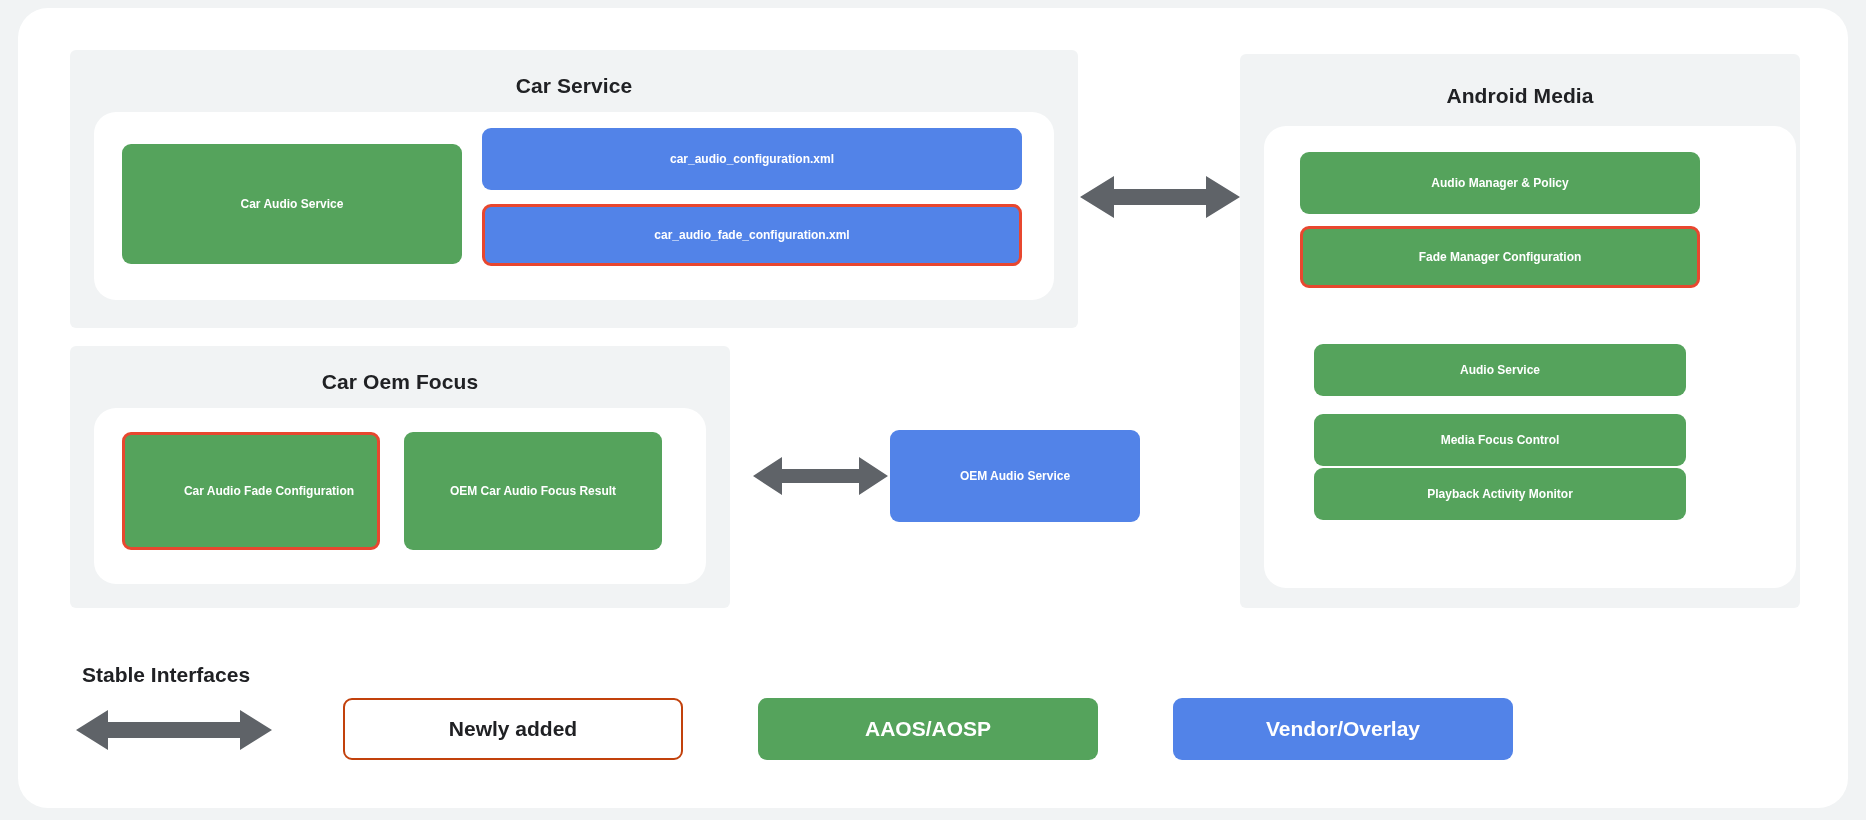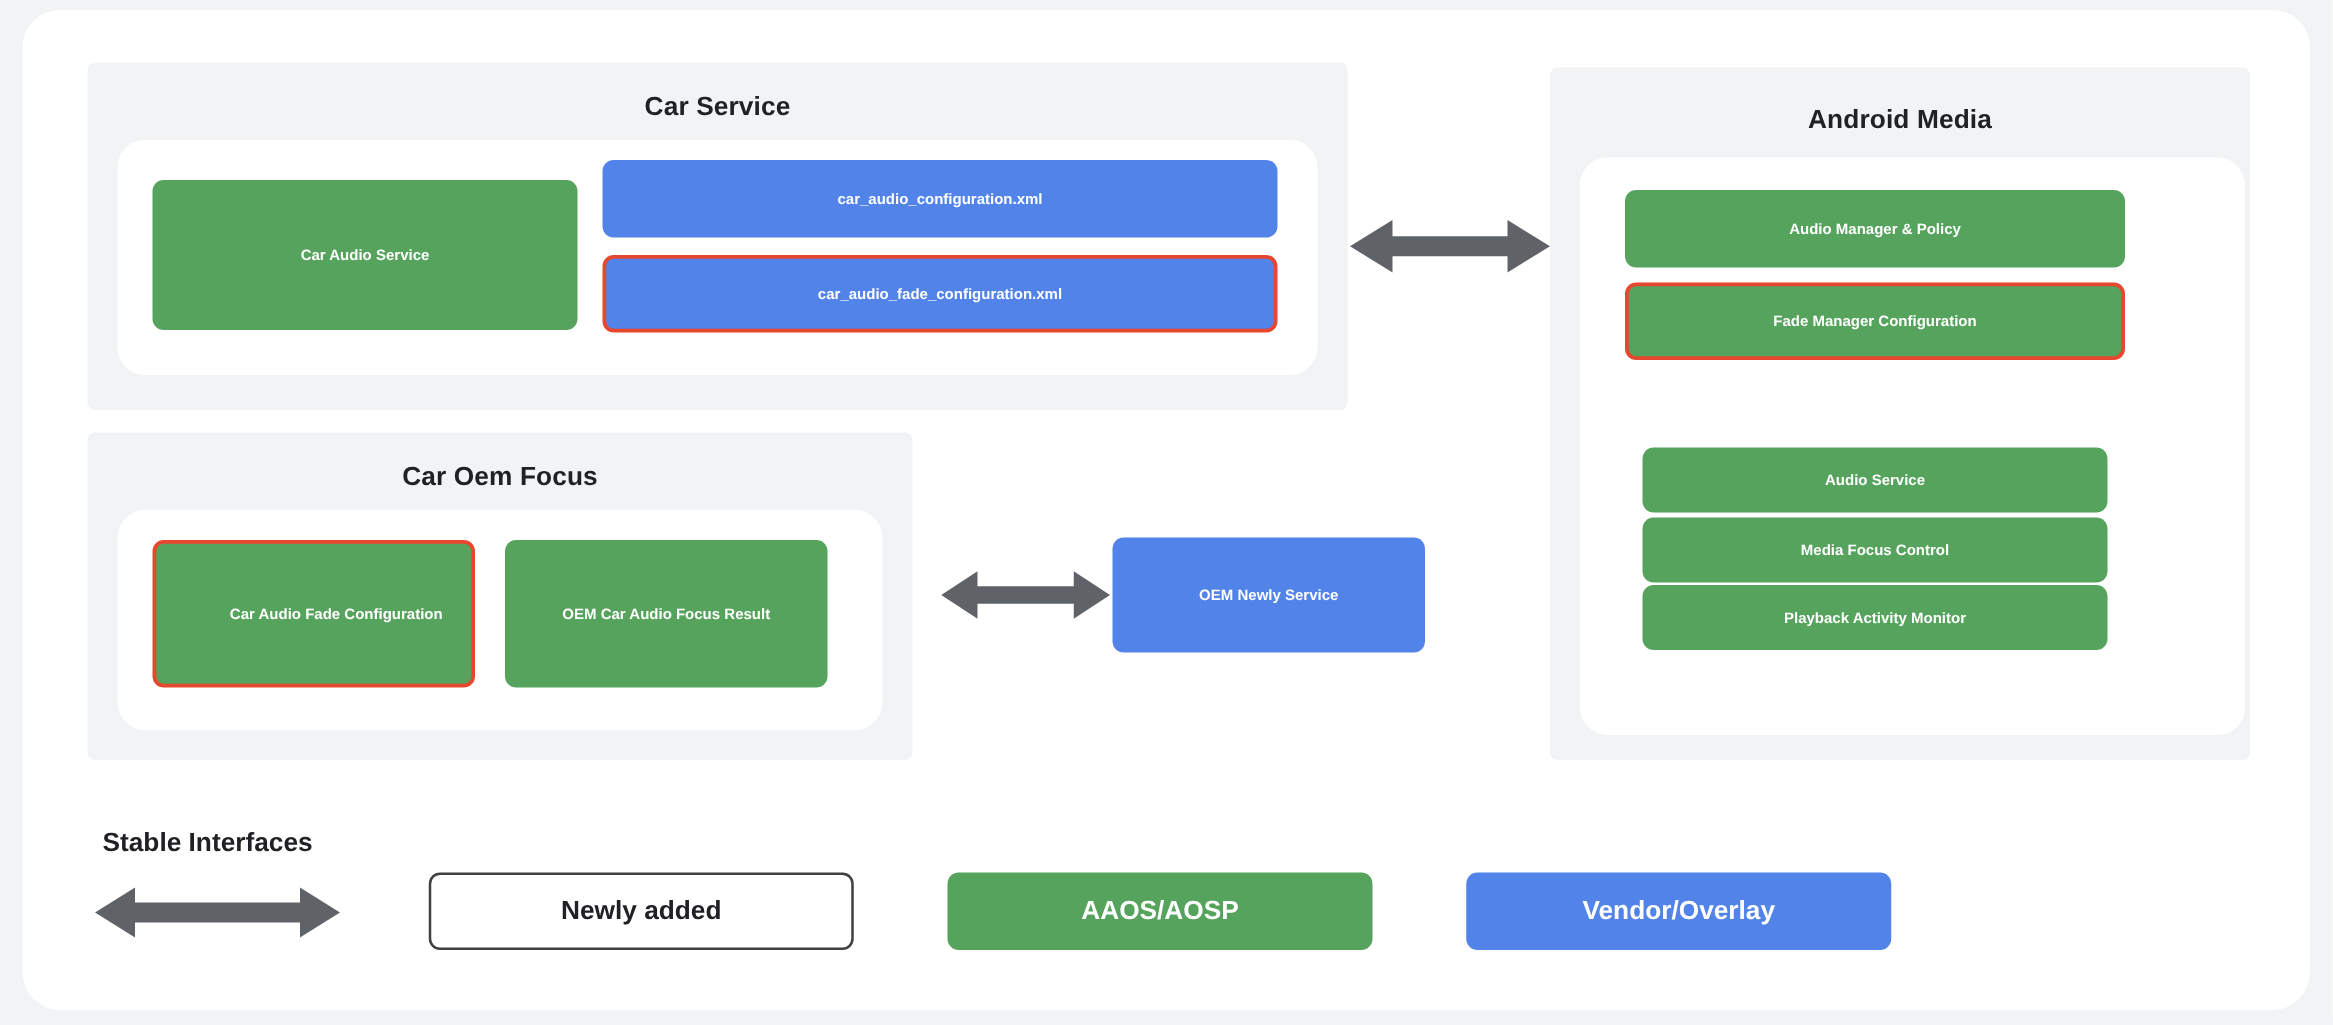--- a/index.html
+++ b/index.html
@@ -87,21 +87,21 @@
     display: flex;
     align-items: center;
     justify-content: center;
     border-radius: 9px;
     font-size: 21px;
     font-weight: 700;
     box-sizing: border-box;
   }
   #legend-new {
     background: #ffffff;
-    border: 2px solid #404040;
+    border: 2px solid #c2410c;
     color: #202124;
   }
   #legend-aaos { background: #55a35c; color: #ffffff; }
   #legend-vendor { background: #5283e8; color: #ffffff; }
 </style>
 </head>
 <body>
 
 <div id="page">
 
@@ -144,37 +144,37 @@
     <div class="inner" style="left:24px; top:72px; width:532px; height:462px;">
 
       <div class="node green" style="left:36px; top:26px; width:400px; height:62px;">
         <span>Audio Manager &amp; Policy</span>
       </div>
 
       <div class="node green hl" style="left:36px; top:100px; width:400px; height:62px;">
         <span>Fade Manager Configuration</span>
       </div>
 
-      <div class="node green" style="left:50px; top:232px; width:372px; height:52px;text-align:center;">
+      <div class="node green" style="left:50px; top:218px; width:372px; height:52px;text-align:center;">
         <span>Audio Service</span>
       </div>
 
       <div class="node green" style="left:50px; top:288px; width:372px; height:52px;">
         <span>Media Focus Control</span>
       </div>
 
       <div class="node green" style="left:50px; top:342px; width:372px; height:52px;">
         <span>Playback Activity Monitor</span>
       </div>
 
     </div>
   </div>
 
   <div class="node blue" style="left:872px; top:422px; width:250px; height:92px;">
-    <span>OEM Newly Service</span>
+    <span>OEM Audio Service</span>
   </div>
 
   <svg class="arrow" style="left:1062px; top:165px;" width="160" height="48" viewBox="0 0 160 48">
     <path d="M0 24 L34 3 L34 16 L126 16 L126 3 L160 24 L126 45 L126 32 L34 32 L34 45 Z" fill="#5f6368"></path>
   </svg>
 
   <svg class="arrow" style="left:735px; top:446px;" width="135" height="44" viewBox="0 0 135 44">
     <path d="M0 22 L29 3 L29 15 L106 15 L106 3 L135 22 L106 41 L106 29 L29 29 L29 41 Z" fill="#5f6368"></path>
   </svg>
 

